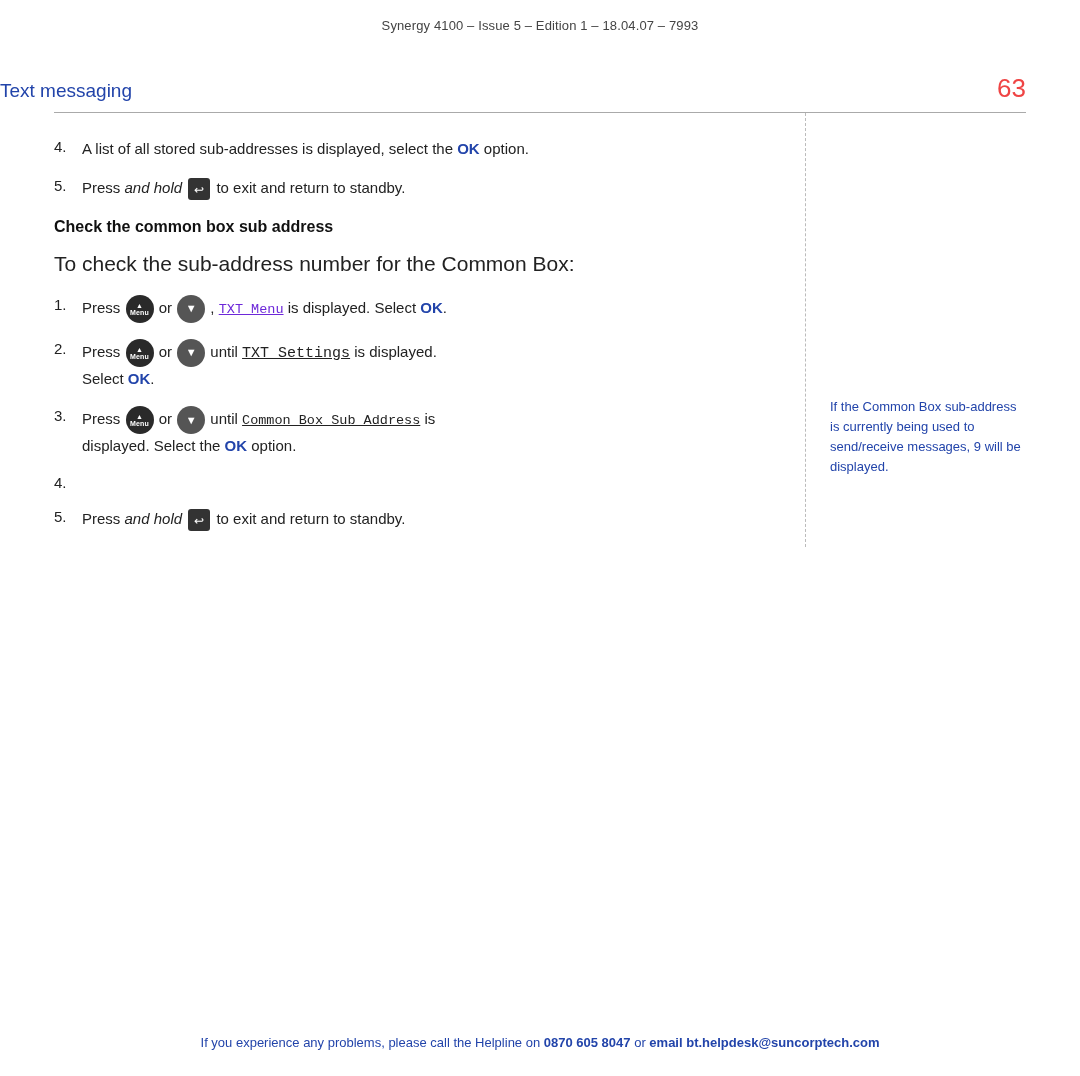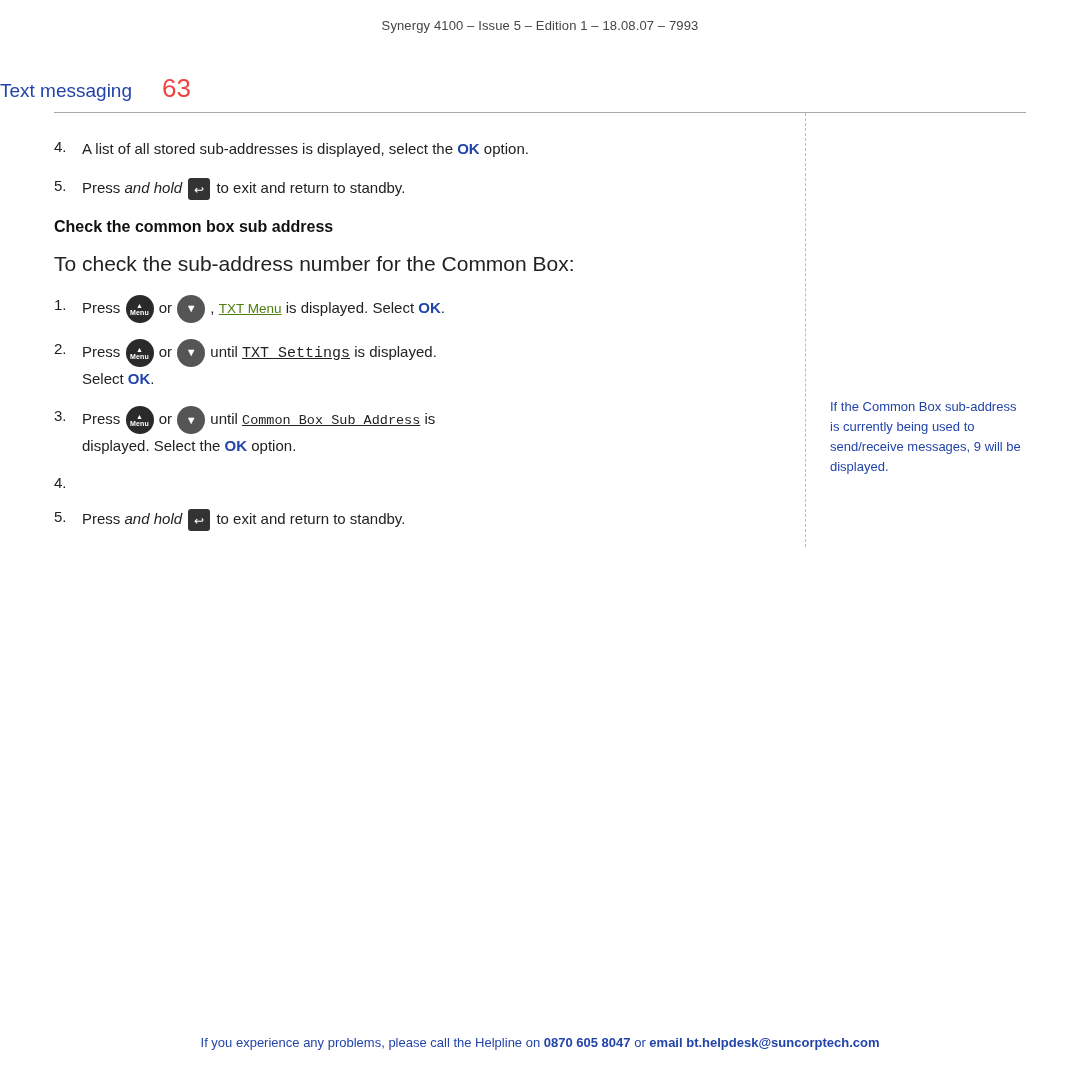--- a/index.html
+++ b/index.html
@@ -16,21 +16,21 @@
     .page-header {
       text-align: center;
       padding: 18px 0 10px 0;
       font-size: 13px;
       color: #444;
       letter-spacing: 0.01em;
     }
 
     .section-header {
       display: flex;
-      justify-content: flex-start;
+      justify-content: space-between;
       align-items: baseline;
       padding: 30px 54px 8px 0;
     }
 
     .section-title {
       color: #2244aa;
       font-size: 19px;
       margin-right: 30px;
     }
 
@@ -142,23 +142,23 @@
     }
 
     .nav-btn-down::after {
       content: '▼';
       color: #fff;
       font-size: 11px;
     }
 
     .txt-menu-underline {
       text-decoration: underline;
-      font-family: Liberation Sans, sans-serif;
+      font-family: Liberation Mono, monospace;
       font-size: 13.5px;
-      color: #4d7c0f;
+      color: #6d28d9;
     }
 
     .txt-settings-underline {
       text-decoration: underline;
       font-family: 'Courier New', monospace;
       font-size: 15px;
       color: #222;
     }
 
     .common-box-underline {
@@ -210,21 +210,21 @@
       width: 22px;
       height: 22px;
       vertical-align: middle;
       margin: 0 2px;
     }
   </style>
 </head>
 <body>
 
 <div class="page-header">
-  <span>Synergy 4100 – Issue 5 – Edition 1 – 18.08.07 – 7993</span>
+  <span>Synergy 4100 – Issue 5 – Edition 1 – 18.04.07 – 7993</span>
 </div>
 
 <div class="section-header">
   <span class="section-title">Text messaging</span>
   <span class="section-number">63</span>
 </div>
 
 <hr class="divider-line">
 
 <div class="main-content">

